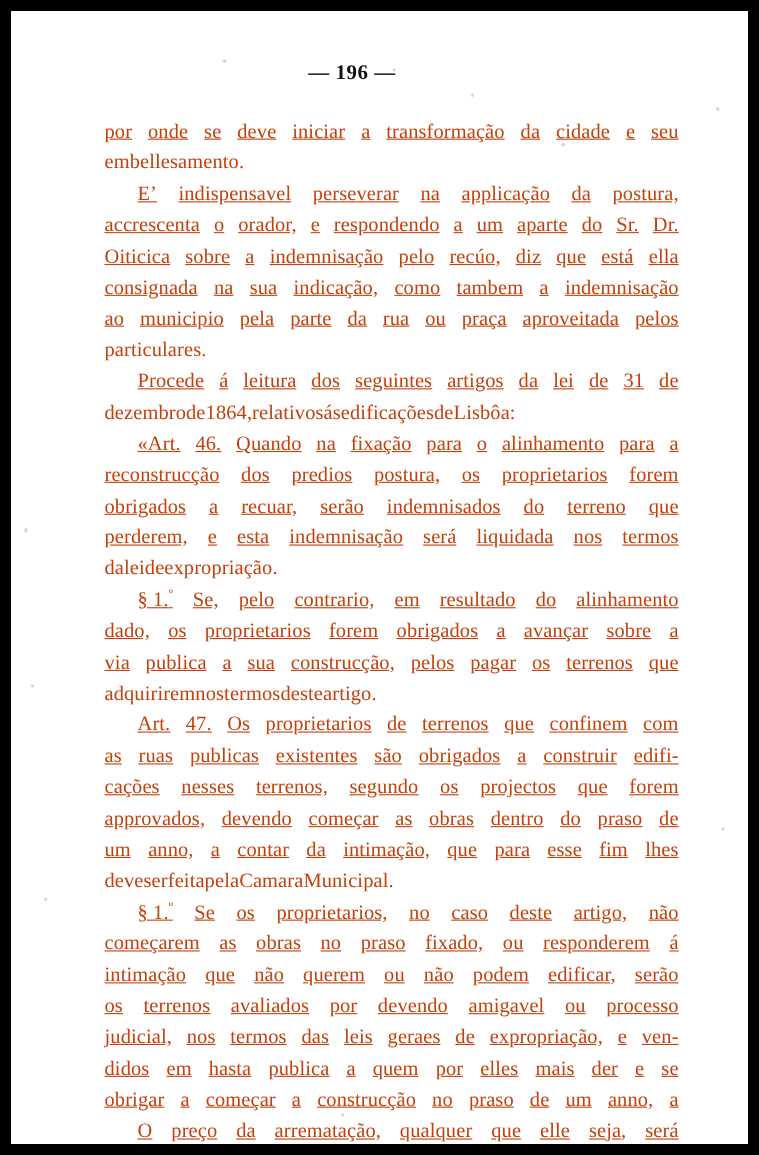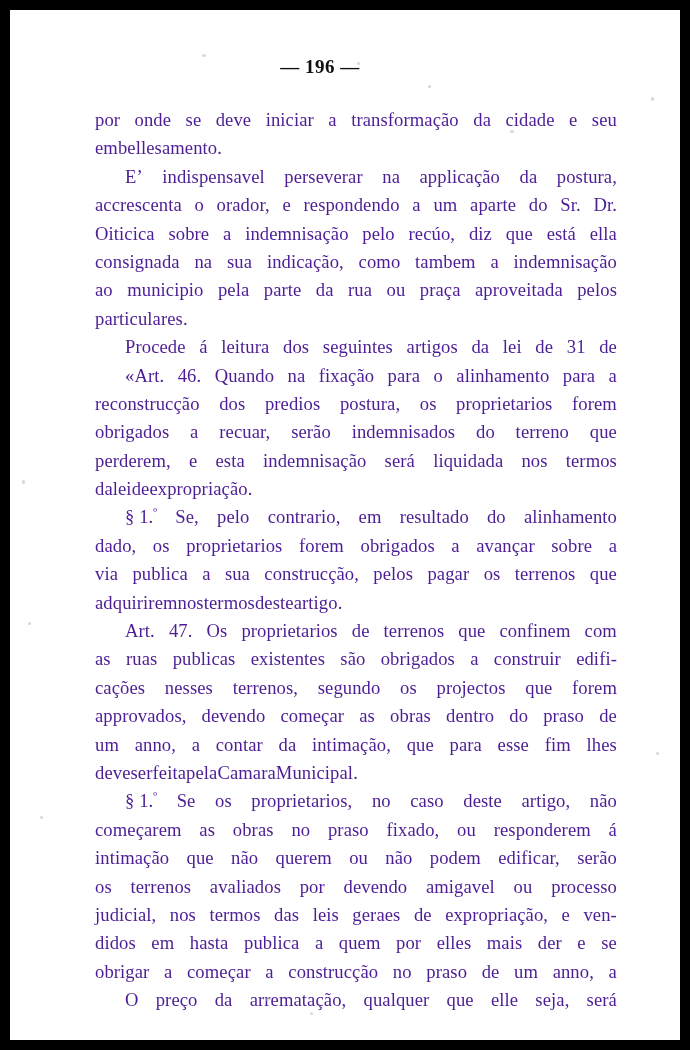--- a/index.html
+++ b/index.html
@@ -46,23 +46,24 @@
     left: 85px;
     top: 96px;
     width: 522px;
   }
 
   .line {
     display: block;
     height: 28.4px;
     line-height: 28.4px;
     font-size: 18.6px;
-    color: #4c1d95;
+    color: #c2410c;
     white-space: nowrap;
     letter-spacing: 0.1px;
+    text-decoration: underline;
   }
 
   
   .line.j {
     display: flex;
     justify-content: space-between;
     width: 522px;
   }
 
   
@@ -174,20 +175,21 @@
           <span class="w">leitura</span>
           <span class="w">dos</span>
           <span class="w">seguintes</span>
           <span class="w">artigos</span>
           <span class="w">da</span>
           <span class="w">lei</span>
           <span class="w">de</span>
           <span class="w">31</span>
           <span class="w">de</span>
         </span>
+        <span class="line last"><span class="w">dezembro</span><span class="w">de</span><span class="w">1864,</span><span class="w">relativos</span><span class="w">ás</span><span class="w">edificações</span><span class="w">de</span><span class="w">Lisbôa:</span></span>
         <span class="line j">
           <span class="w lead" style="padding-left: 30px;">«Art.</span>
           <span class="w">46.</span>
           <span class="w">Quando</span>
           <span class="w">na</span>
           <span class="w">fixação</span>
           <span class="w">para</span>
           <span class="w">o</span>
           <span class="w">alinhamento</span>
           <span class="w">para</span>

